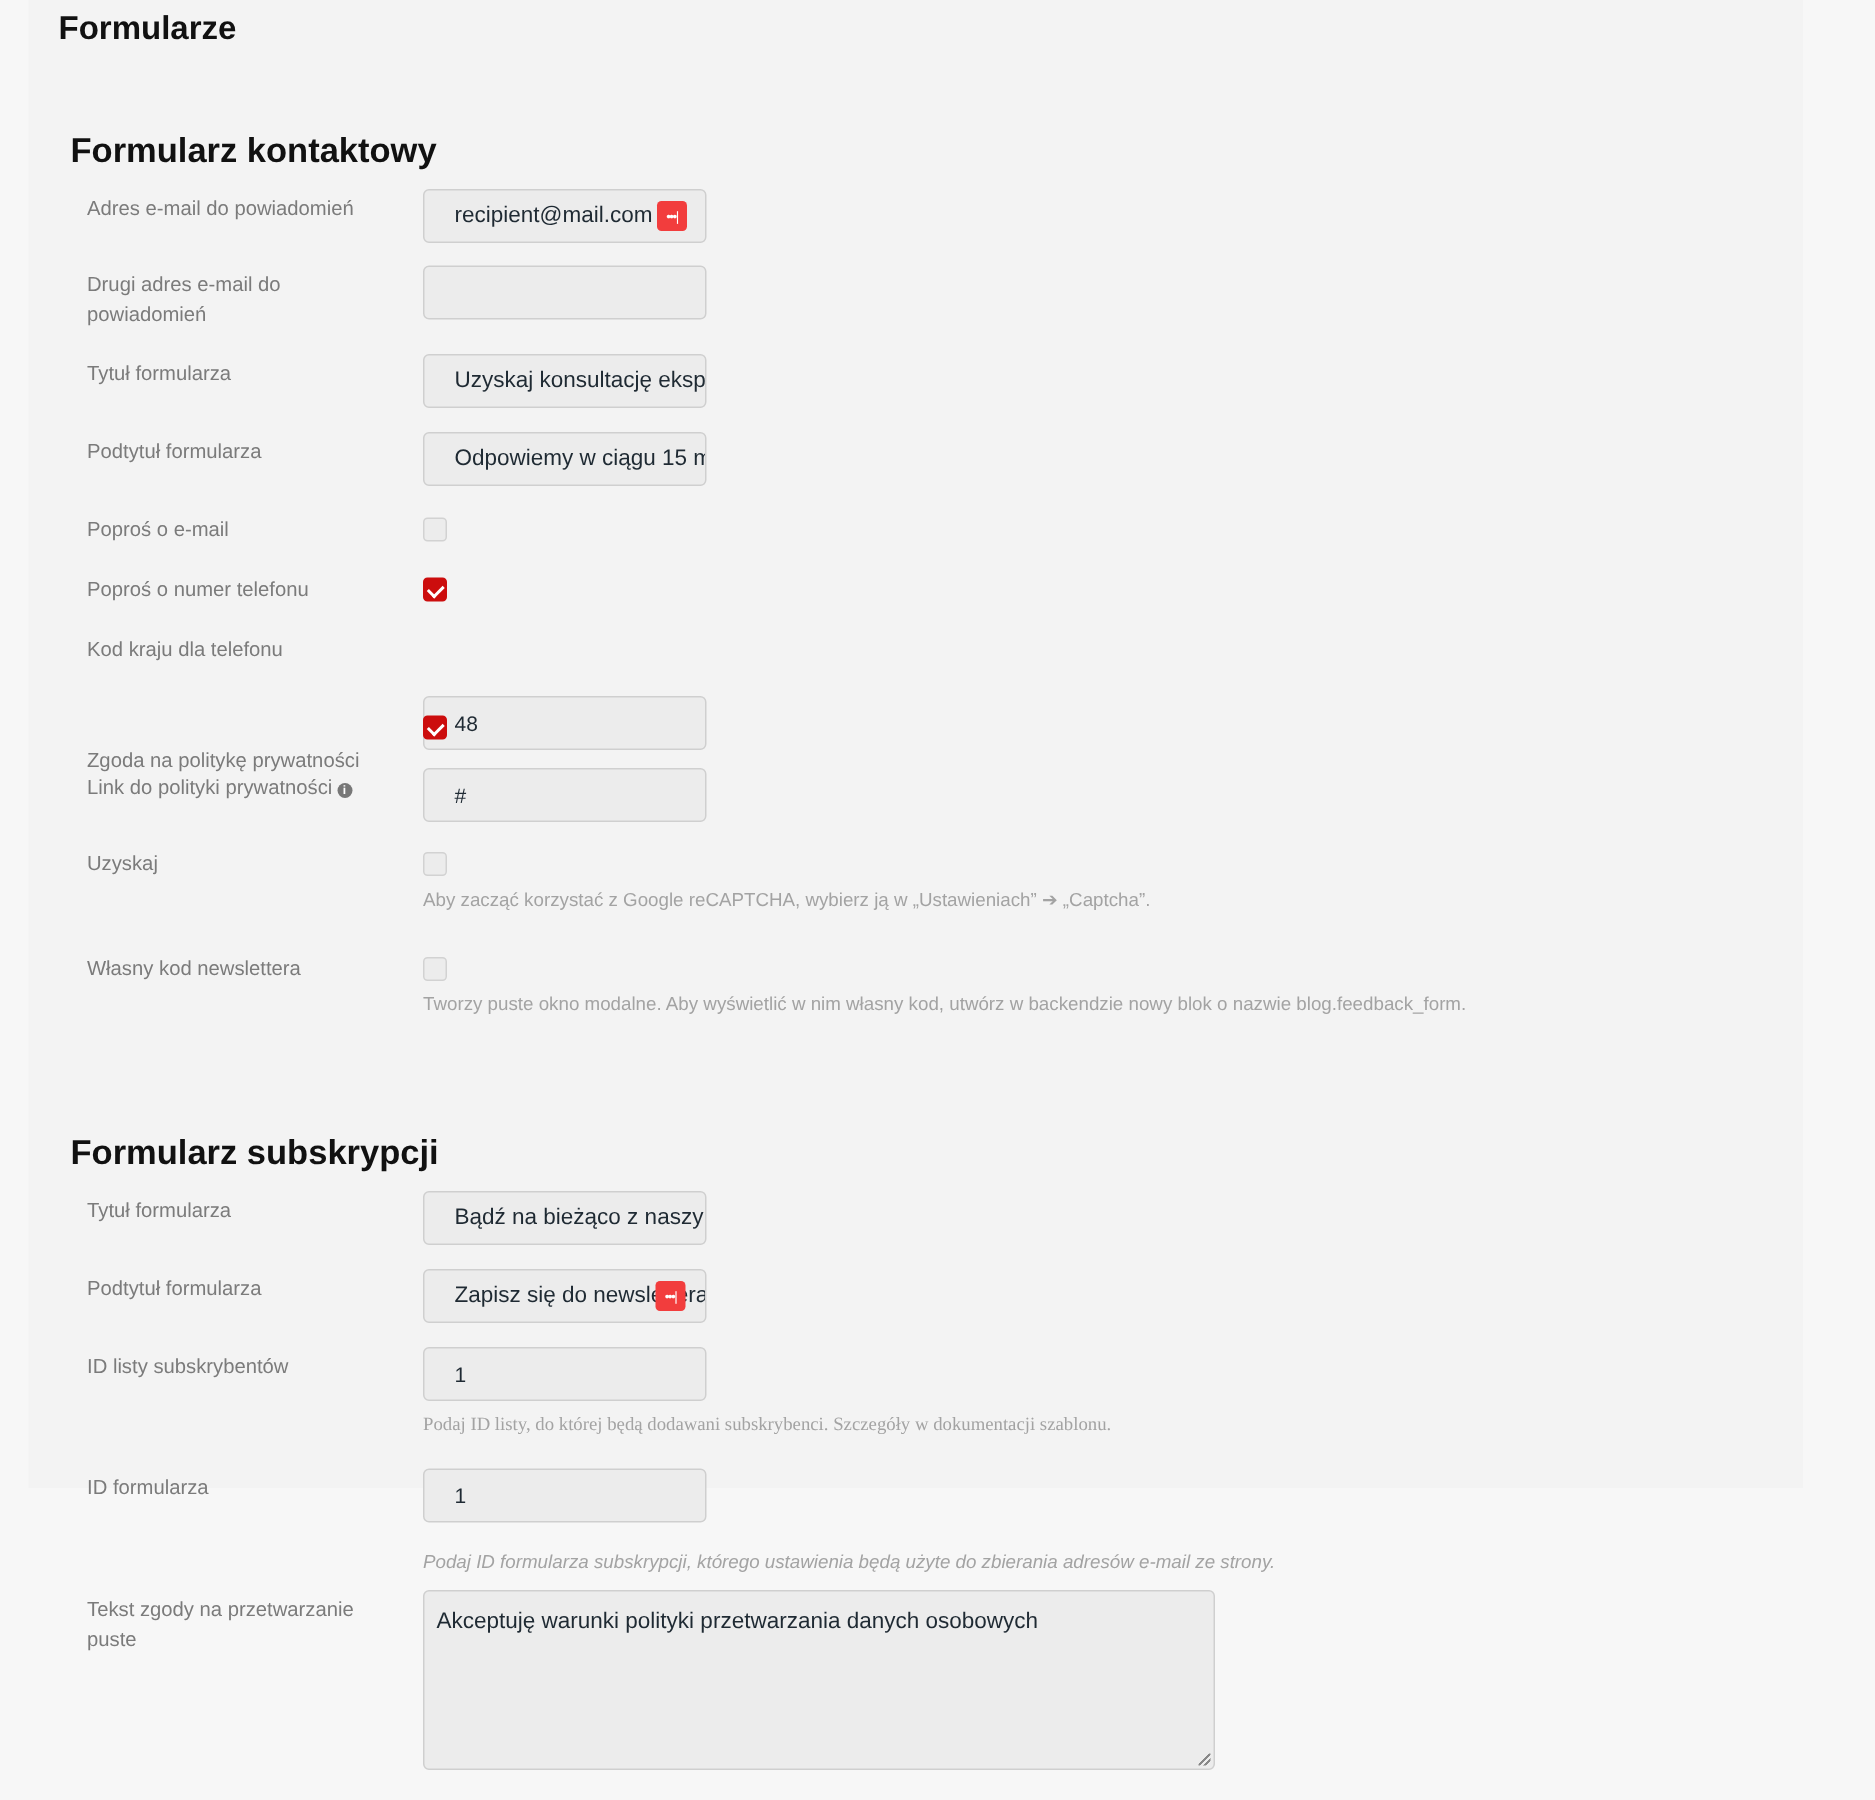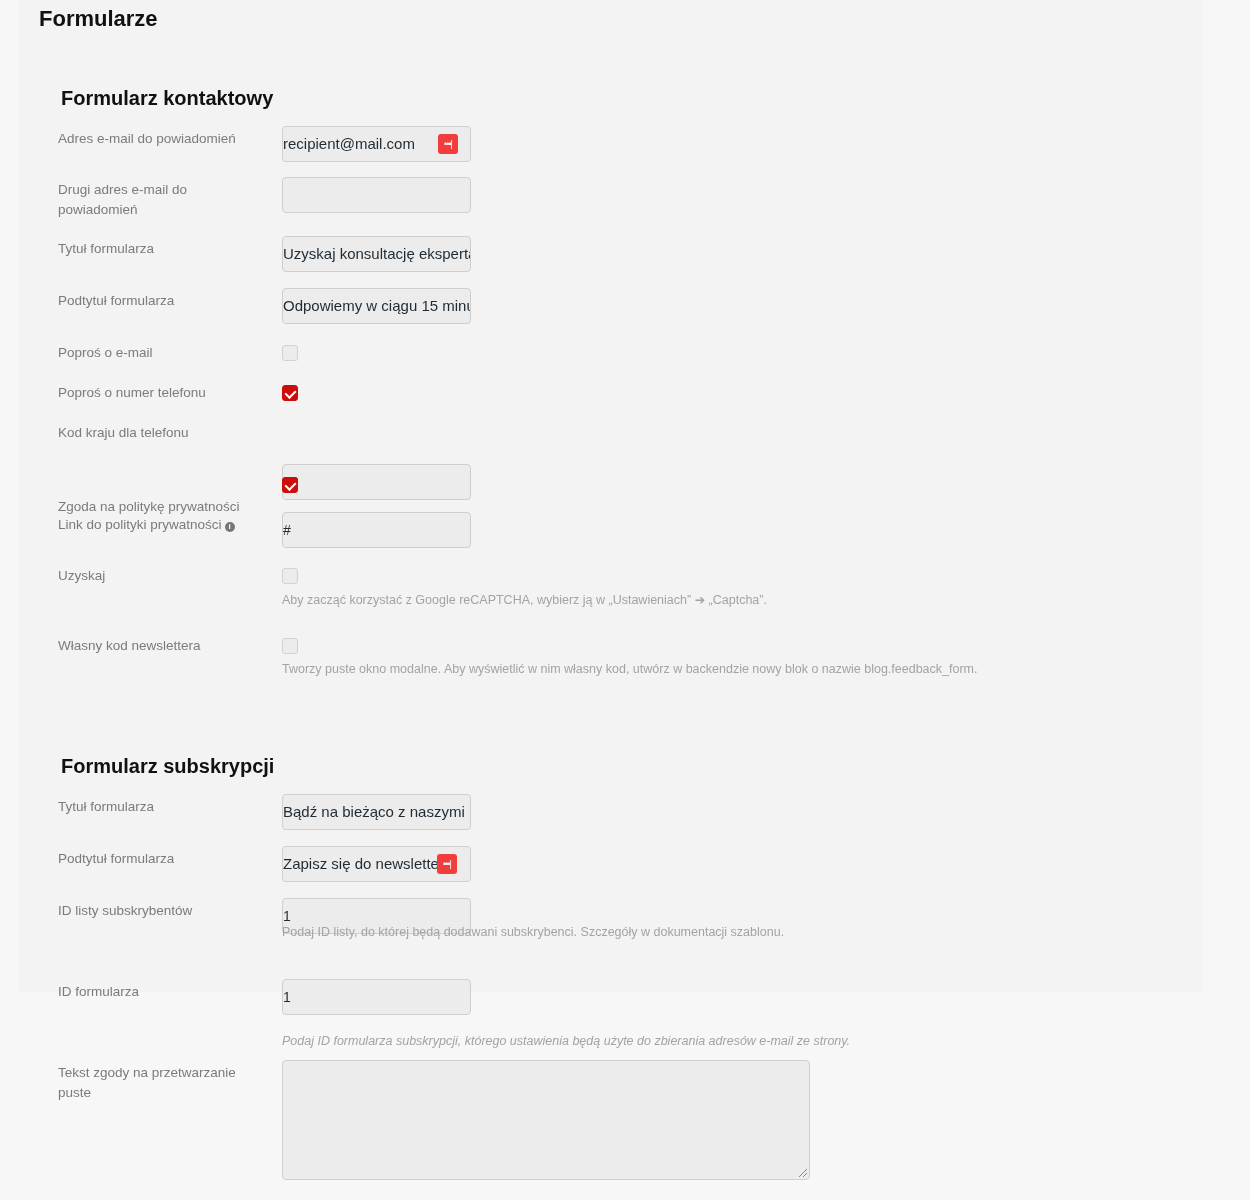--- a/index.html
+++ b/index.html
@@ -10,38 +10,38 @@
     }
     .panel {
       position: absolute; left: 19px; top: 0; width: 1183px; height: 992px;
       background: #f3f3f3;
     }
     .page-title {
       position: absolute; left: 20px; top: 6px;
       font-size: 22px; font-weight: bold; color: #111;
     }
     .section-title {
-      position: absolute; left: 42px;
-      font-size: 20px; font-weight: bold; color: #111;
+      position: absolute; left: 28px;
+      font-size: 23px; font-weight: bold; color: #111;
     }
     .row { position: absolute; left: 39px; width: 1100px; }
     .label {
       position: absolute; left: 0; top: 0; width: 200px;
       font-size: 13.5px; color: #7b7b7b; line-height: 20px;
     }
     .label .info-icon {
       display: inline-block; width: 10px; height: 10px; border-radius: 50%;
       background: #777; color: #fff; font-size: 8px; line-height: 10px;
       text-align: center; font-weight: bold; vertical-align: 0px; margin-left: 3px;
     }
     .control { position: absolute; left: 224px; top: 0; }
     .input {
       width: 189px; height: 36px;
       background: #ececec; border: 1px solid #cfcfcf; border-radius: 4px;
-      font-size: 15px; color: #1f2a33; padding: 0 0; line-height: 34px;
+      font-size: 15px; color: #1f2a33; padding: 0 20px; line-height: 34px;
       white-space: nowrap; overflow: hidden; position: relative;
     }
     .input.small { font-size: 14px; }
     .pm-icon {
       position: absolute; top: 7px; width: 20px; height: 20px;
       background: #f23d3d; border-radius: 3px; color: #fff;
       font-size: 9px; line-height: 20px; text-align: center; letter-spacing: -1px;
     }
     .checkbox {
       position: absolute; left: 0; top: 2px; width: 16px; height: 16px;
@@ -175,33 +175,34 @@
         <span>Zapisz się do newslettera</span>
         <span class="pm-icon" style="left:154px;">•••|</span>
       </div>
     </div>
   </div>
 
   <div class="row" style="top:901px;">
     <div class="label">ID listy subskrybentów</div>
     <div class="control" style="top:-3px;">
       <div class="input small">1</div>
-      <div class="help" style="top:27px;">Podaj ID listy, do której będą dodawani subskrybenci. Szczegóły w dokumentacji szablonu.</div>
+      <div class="help" style="top:44px;font-family:Liberation Serif, serif;">Podaj ID listy, do której będą dodawani subskrybenci. Szczegóły w dokumentacji szablonu.</div>
     </div>
   </div>
 
   <div class="row" style="top:982px;">
     <div class="label">ID formularza</div>
     <div class="control" style="top:-3px;">
       <div class="input small">1</div>
       <div class="help" style="top:55px;font-style:italic;">Podaj ID formularza subskrypcji, którego ustawienia będą użyte do zbierania adresów e-mail ze strony.</div>
     </div>
   </div>
 
   <div class="row" style="top:1063px;">
     <div class="label" style="width:190px;">Tekst zgody na przetwarzanie puste</div>
     <div class="control" style="top:-3px;">
       <div class="textarea">
+        <span>Akceptuję warunki polityki przetwarzania danych osobowych</span>
         <span class="resize-handle"></span>
       </div>
     </div>
   </div>
 </div>
 
 </body></html>

